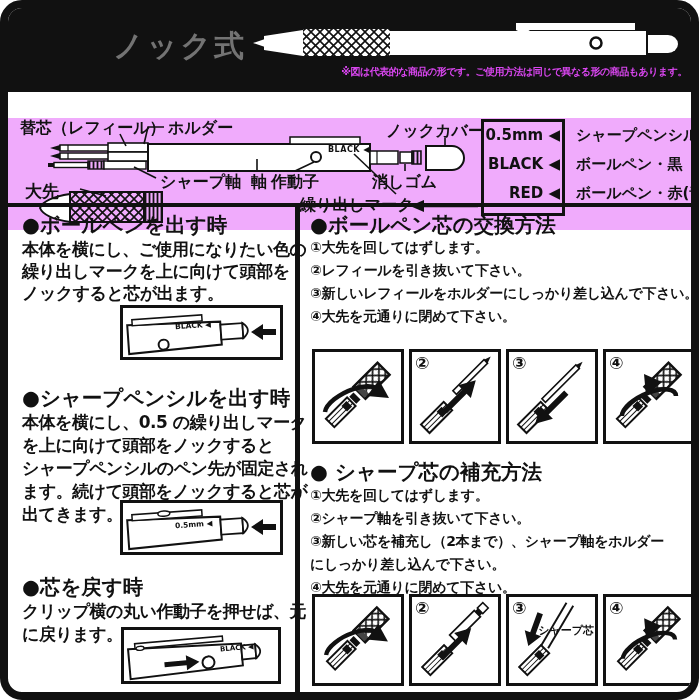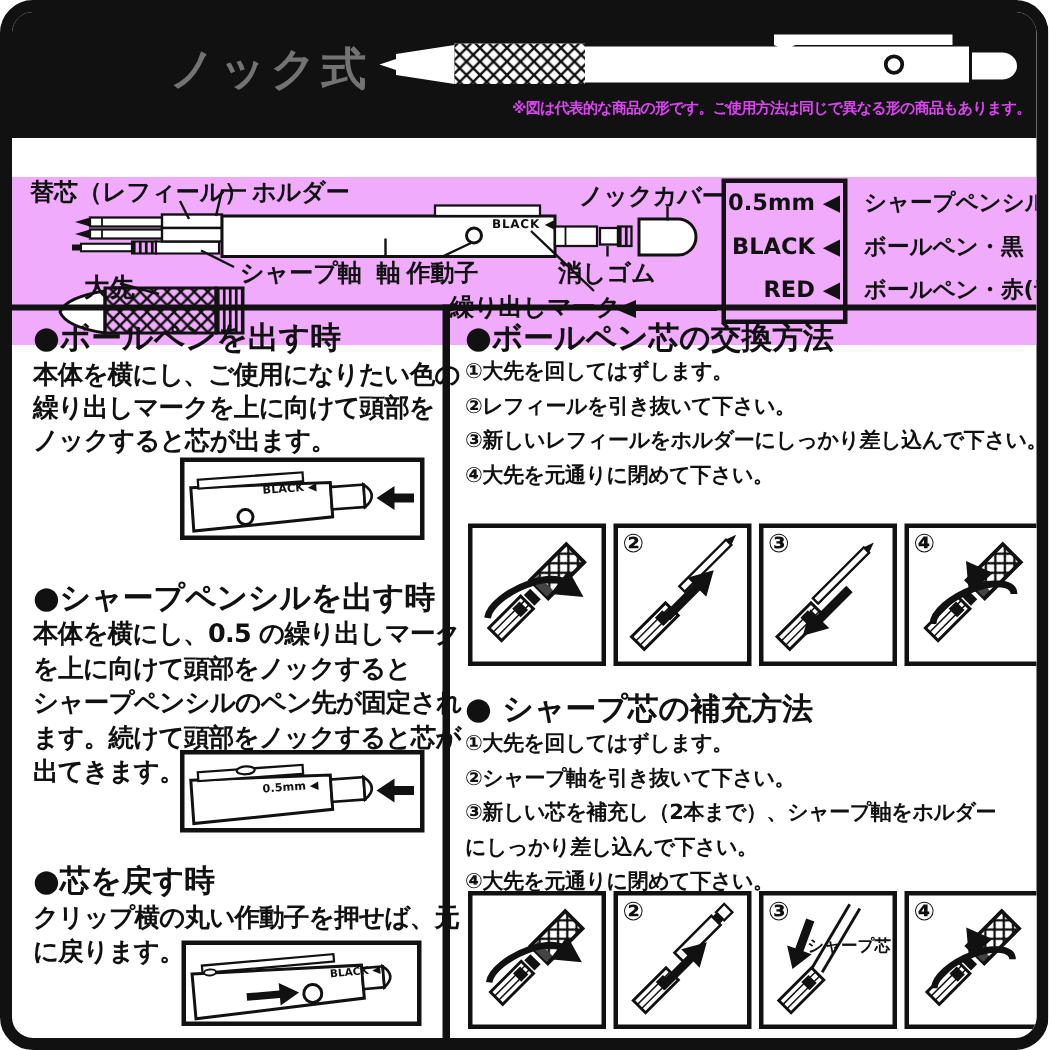--- a/index.html
+++ b/index.html
@@ -184,21 +184,21 @@
         <polygon points="402,88 416,82 416,94" fill="#111"></polygon>
       </svg>
       <div class="plabel" style="left:12px;top:0px;">替芯（レフィール）</div>
       <div class="plabel" style="left:160px;top:0px;">ホルダー</div>
       <div class="plabel" style="left:378px;top:3px;">ノックカバー</div>
       <div class="plabel" style="left:152px;top:54px;">シャープ軸</div>
       <div class="plabel" style="left:243px;top:54px;">軸</div>
       <div class="plabel" style="left:263px;top:54px;">作動子</div>
       <div class="plabel" style="left:364px;top:54px;">消しゴム</div>
       <div class="plabel" style="left:292px;top:77px;">繰り出しマーク</div>
-      <div class="plabel" style="left:48px;top:62px;font-size:17px;">大先</div>
+      <div class="plabel" style="left:17px;top:62px;font-size:17px;">大先</div>
       <div class="pmark" style="left:320px;top:27px;">BLACK ◀</div>
 
       <div class="legendbox"></div>
       <div class="lkey" style="left:476px;top:8px;">0.5mm ◀</div>
       <div class="lkey" style="left:476px;top:37px;">BLACK ◀</div>
       <div class="lkey" style="left:476px;top:66px;">RED ◀</div>
       <div class="ldesc" style="top:8px;">シャープペンシル</div>
       <div class="ldesc" style="top:37px;">ボールペン・黒</div>
       <div class="ldesc" style="top:66px;">ボールペン・赤(青)</div>
     </div>

